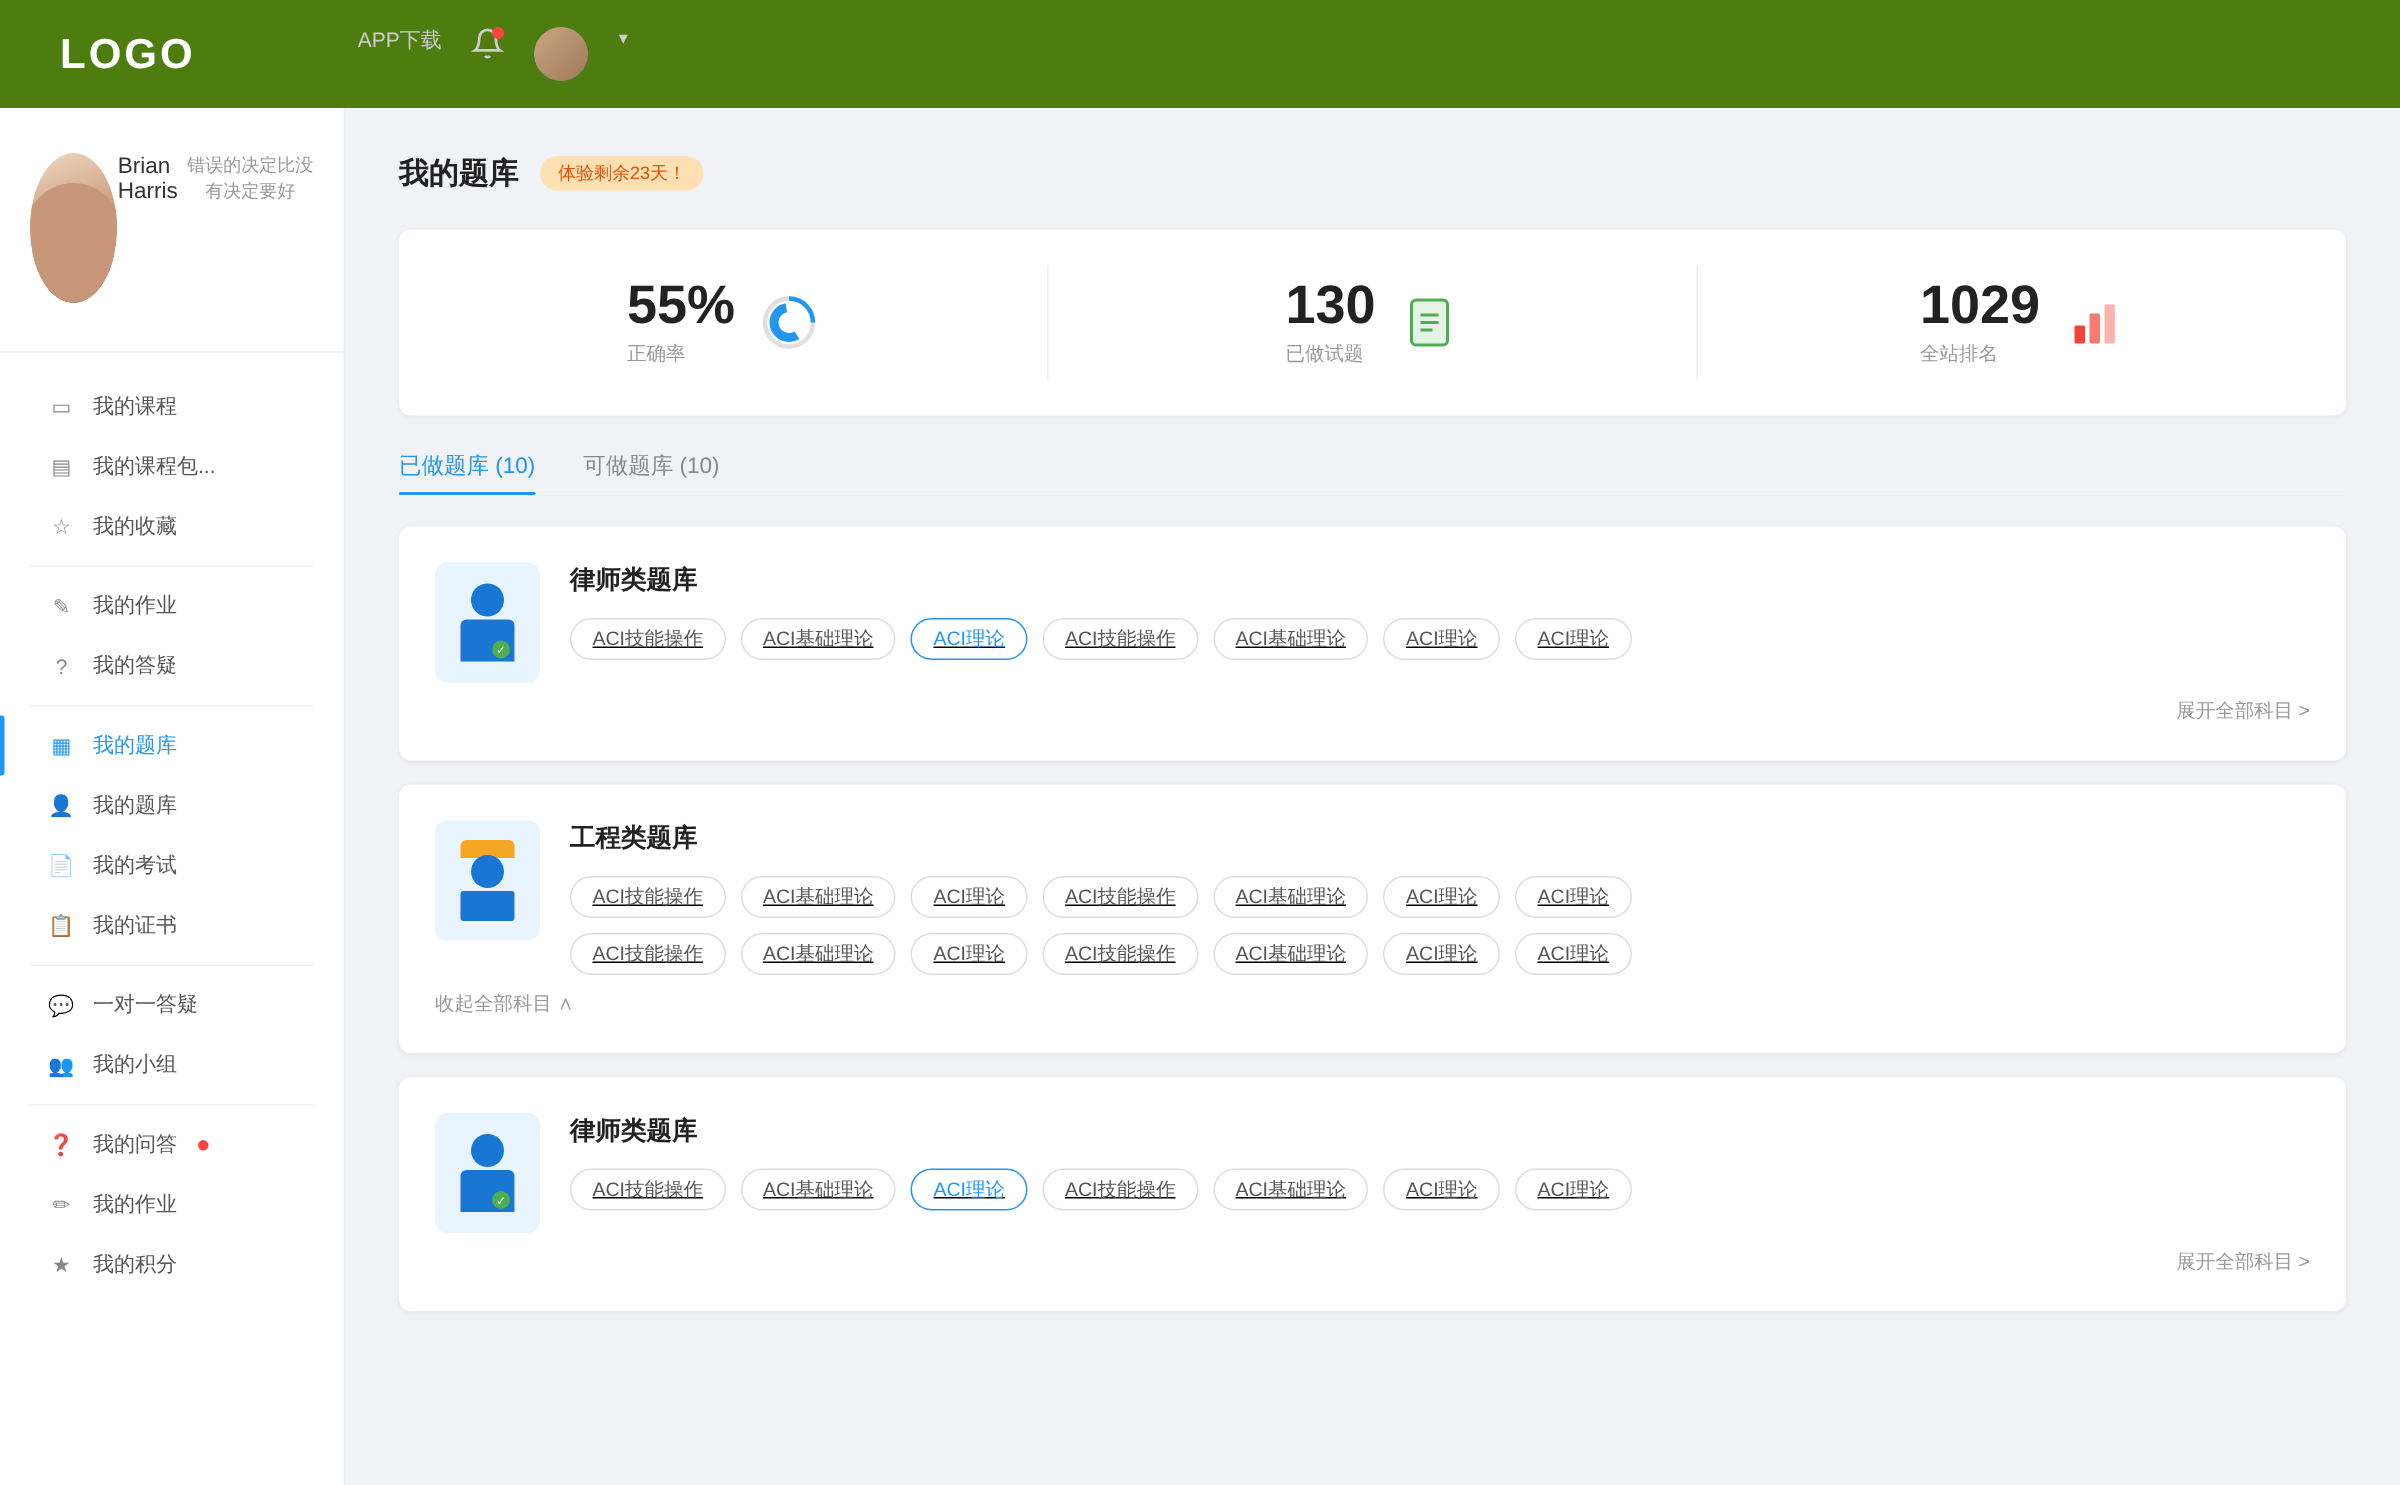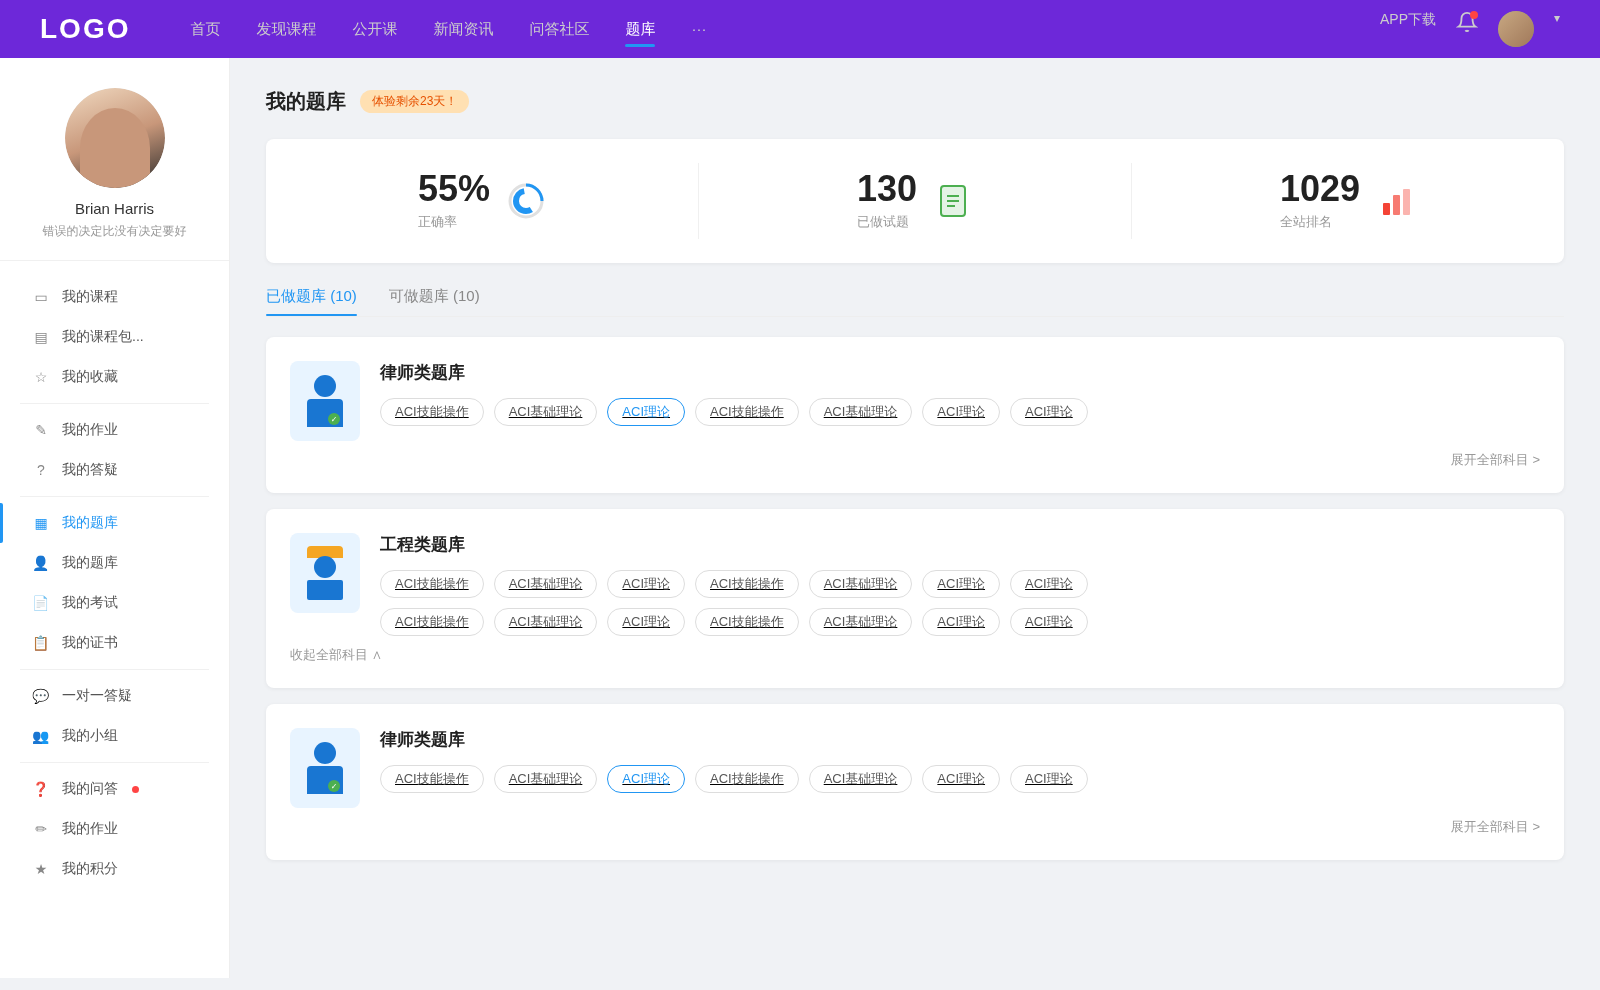--- a/index.html
+++ b/index.html
@@ -1,21 +1,21 @@
 <!DOCTYPE html>
 <html><head>
   <meta charset="utf-8">
   <style>
     * { box-sizing: border-box; margin: 0; padding: 0; }
     body { font-family: 'PingFang SC', 'Microsoft YaHei', sans-serif; background: #f0f2f5; min-height: 990px; }
 
     
     .navbar {
-      background: #6d28d9;
-      height: 58px;
+      background: #4d7c0f;
+      height: 72px;
       display: flex;
       align-items: center;
       padding: 0 40px;
       gap: 0;
     }
     .nav-logo {
       color: white;
       font-size: 28px;
       font-weight: bold;
       margin-right: 60px;
@@ -95,22 +95,21 @@
     
     .sidebar {
       width: 230px;
       background: white;
       padding: 30px 0 20px 0;
       flex-shrink: 0;
       border-right: 1px solid #eee;
     }
     .sidebar-profile {
       display: flex;
-      flex-direction: column;
-      align-items: center;
+      flex-direction: row;
       padding: 0 20px 20px;
       border-bottom: 1px solid #f0f0f0;
     }
     .profile-avatar {
       width: 100px;
       height: 100px;
       border-radius: 50%;
       overflow: hidden;
       background: #e8e8e8;
       margin-bottom: 12px;
@@ -426,30 +425,20 @@
       background: #1976d2;
       border-radius: 2px;
     }
 
   </style>
 </head>
 <body>
 
 <nav class="navbar">
   <div class="nav-logo">LOGO</div>
-  <div class="nav-links">
-
-  <span class="nav-link">首页</span>
-      <span class="nav-link">发现课程</span>
-      <span class="nav-link">公开课</span>
-      <span class="nav-link">新闻资讯</span>
-      <span class="nav-link">问答社区</span>
-      <span class="nav-link active">题库</span>
-      <span class="nav-link">···</span>
-    </div>
   <div class="nav-right">
     <span class="nav-app-download">APP下载</span>
     <div class="nav-bell">
       <svg width="22" height="22" viewBox="0 0 24 24" fill="none" stroke="#ccc" stroke-width="2">
         <path d="M18 8A6 6 0 0 0 6 8c0 7-3 9-3 9h18s-3-2-3-9"></path>
         <path d="M13.73 21a2 2 0 0 1-3.46 0"></path>
       </svg>
       <div class="nav-bell-dot"></div>
     </div>
     <div class="nav-avatar">

